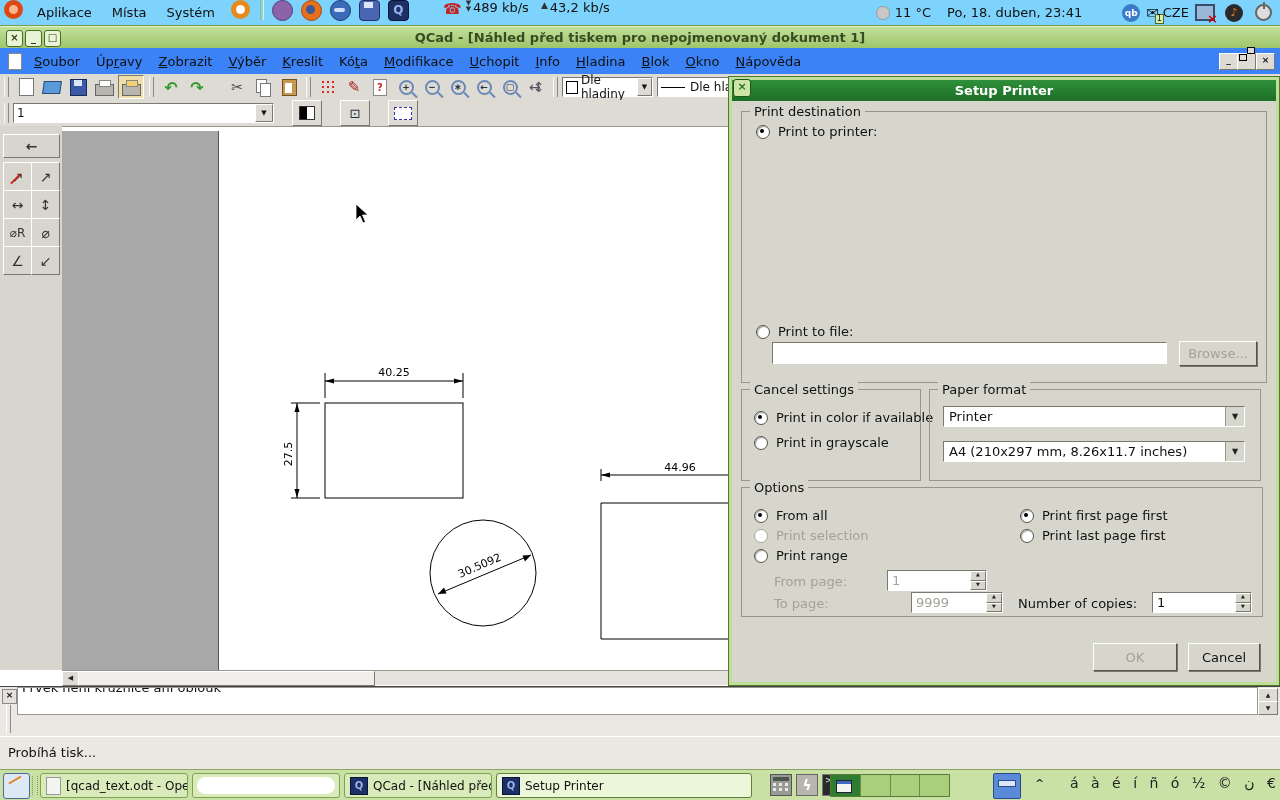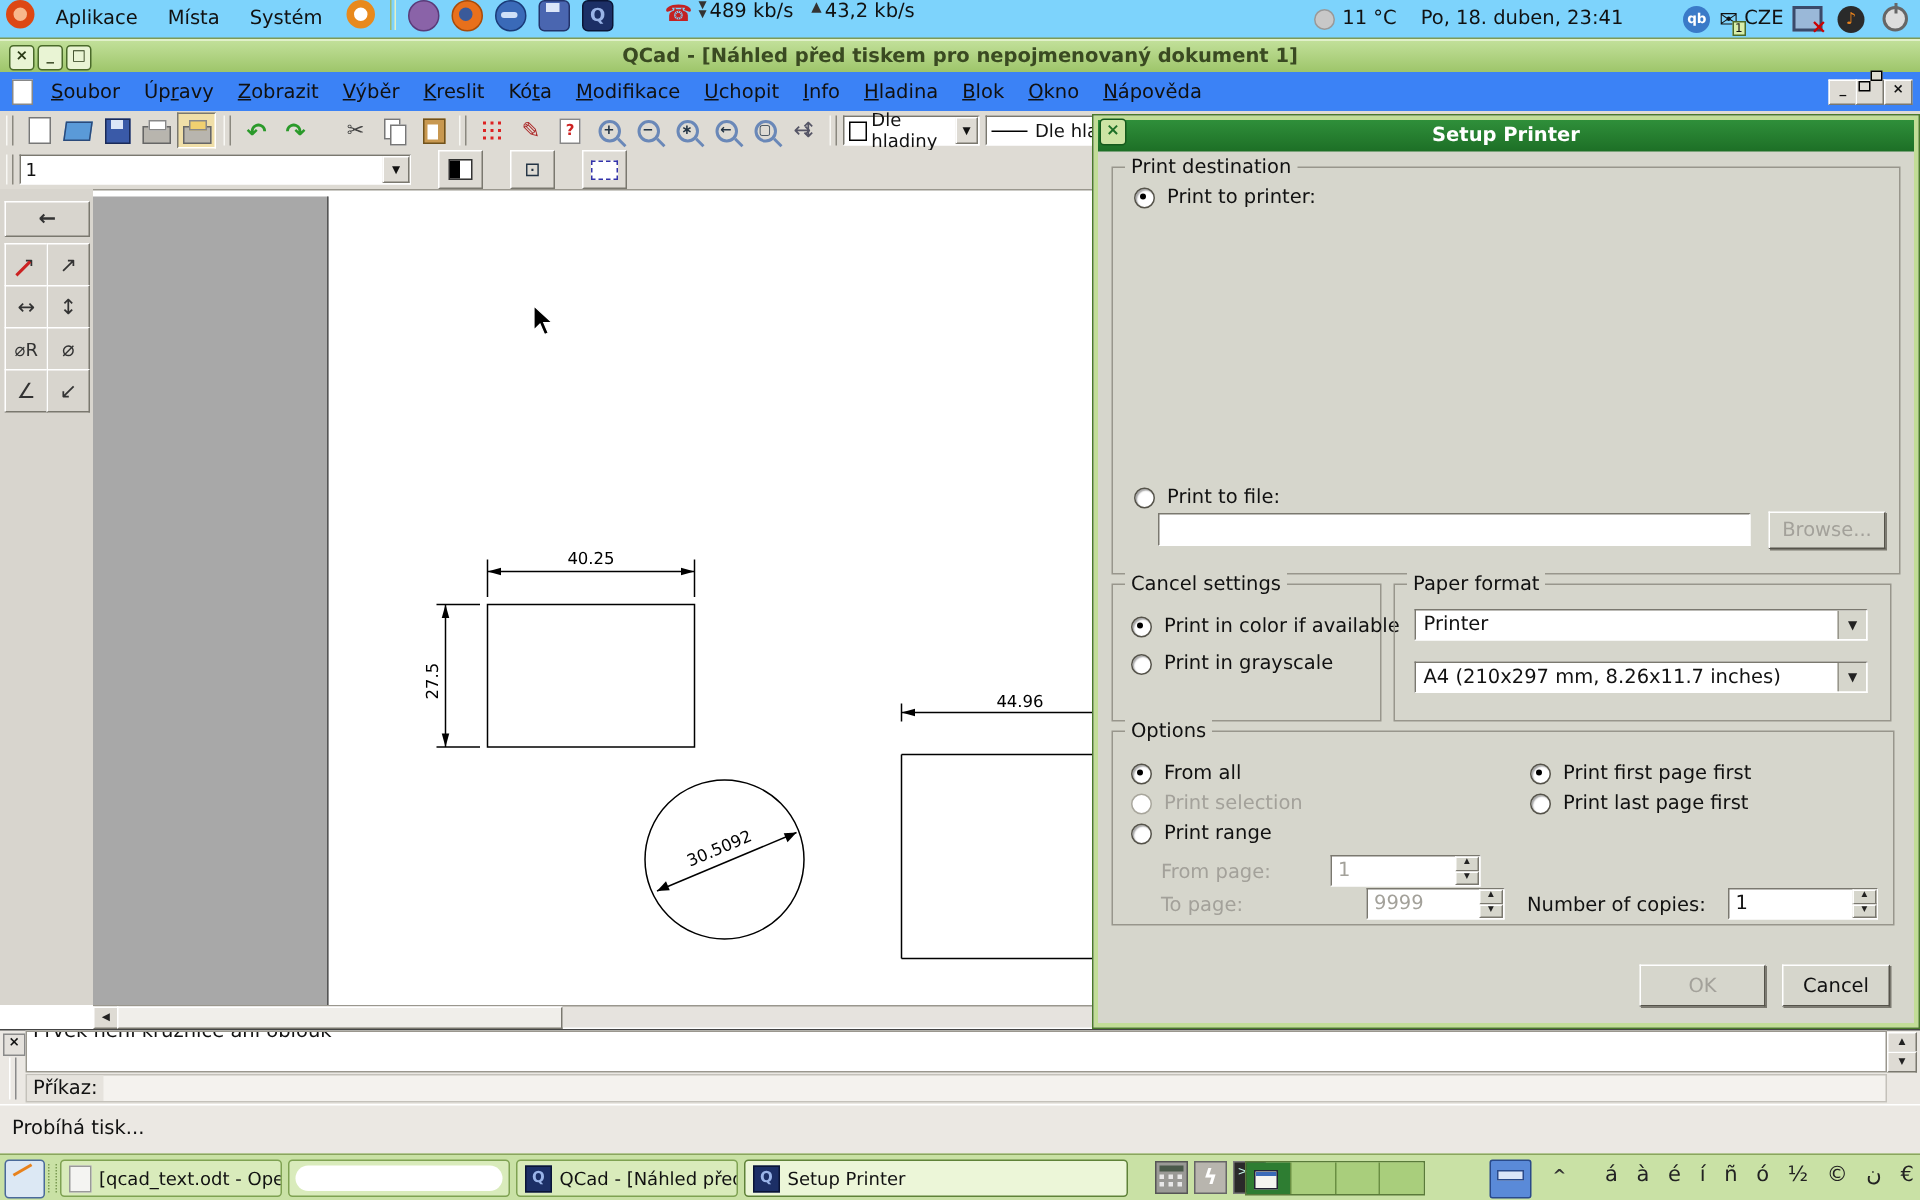--- a/index.html
+++ b/index.html
@@ -512,24 +512,20 @@
   </div>
 
   <div id="command">
     <div class="cmdx">×</div>
     <div class="cmdhandle"></div>
     <div id="cmdhist">
       <div class="clip">Prvek není kružnice ani oblouk</div>
     </div>
     <div class="vscr" style="top:1px;">▲</div>
     <div class="vscr" style="top:14px;">▼</div>
-    <div id="cmdprompt">
-      <span class="plabel">Příkaz:</span>
-      <span style="flex:1;height:100%;"></span>
-    </div>
   </div>
 
   <div id="statusbar">
     <span class="stext">Probíhá tisk...</span>
   </div>
 
   <div id="taskbar">
     <div class="showdesk"></div>
     <div class="tbhandle"></div>
     <div class="task" style="left:40px;width:148px;">

